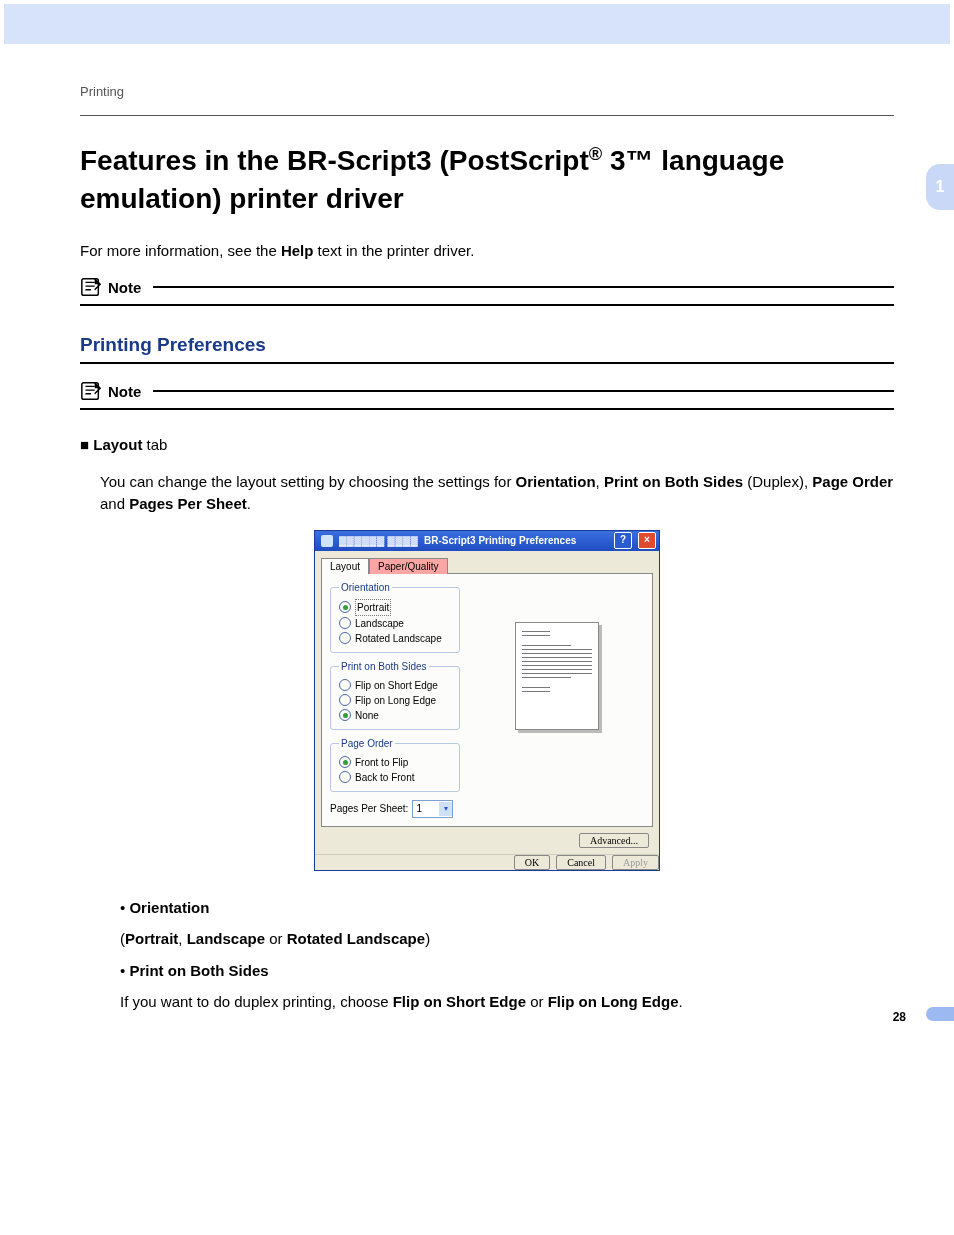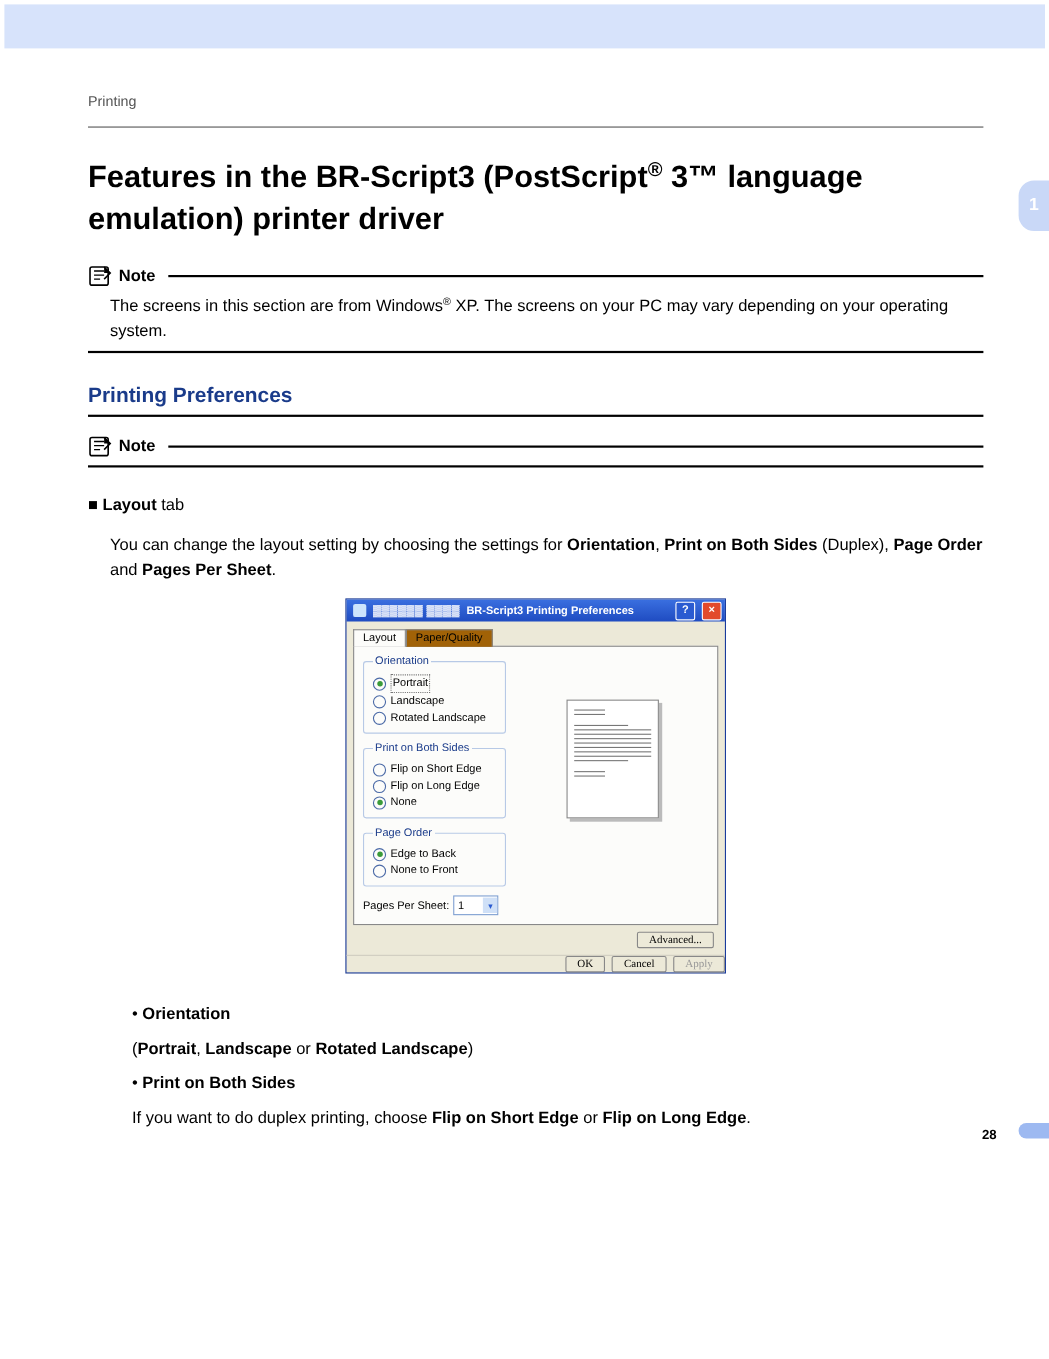--- a/index.html
+++ b/index.html
@@ -171,21 +171,21 @@
   .xp-tbtn.close { background: #e24a2c; }
   .xp-tabsrow {
     padding: 6px 6px 0 6px;
     display: flex;
     gap: 0;
   }
   .xp-tab {
     padding: 2px 8px;
     border: 1px solid #888;
     border-bottom: none;
-    background: #a16207;
+    background: #fca5a5;
     position: relative;
     top: 1px;
   }
   .xp-tab.active { background: #fcfcfa; z-index: 2; }
   .xp-tabpanel {
     margin: 0 6px 6px 6px;
     border: 1px solid #888;
     background: #fcfcfa;
     padding: 8px;
     display: flex;
@@ -245,57 +245,57 @@
 
   <div class="chapter-tab">1</div>
   <div class="page-number-text">28</div>
   <div class="page-number-tab"></div>
 
   <div class="section-label">Printing</div>
   <hr class="sec-rule">
 
   <h1 class="main-title">Features in the BR-Script3 (PostScript<sup class="sup">®</sup> 3™ language emulation) printer driver</h1>
 
-
-  <div class="note-block">
-    <div class="note-header">
-      <span class="note-icon">
-        <svg viewBox="0 0 24 24">
-            <rect x="2" y="3" width="18" height="18" rx="2" fill="none" stroke="#000" stroke-width="1.6"></rect>
-            <path d="M6 7 L16 7 M6 11 L16 11 M6 15 L12 15" stroke="#000" stroke-width="1.4"></path>
-            <path d="M16 3 L22 9 L16 15" fill="none" stroke="#000" stroke-width="1.6"></path>
-            <path d="M16 3 L16 9 L22 9" fill="#000"></path>
-          </svg>
-      </span>
-      <span class="note-label">Note</span>
-      <span class="note-line"></span>
-    </div>
-    <div class="note-body">The screens in this section are from Windows<sup class="sup">®</sup> XP. The screens on your PC may vary depending on your operating system.</div>
-    <hr class="note-rule-bottom">
-  </div>
-
-  <h2 class="sub-title">Printing Preferences</h2>
-  <hr class="sub-rule">
+  <p class="body-text">For more information, see the <b>Help</b> text in the printer driver.</p>
 
   <div class="note-block">
     <div class="note-header">
       <span class="note-icon">
         <svg viewBox="0 0 24 24">
             <rect x="2" y="3" width="18" height="18" rx="2" fill="none" stroke="#000" stroke-width="1.6"></rect>
             <path d="M6 7 L16 7 M6 11 L16 11 M6 15 L12 15" stroke="#000" stroke-width="1.4"></path>
             <path d="M16 3 L22 9 L16 15" fill="none" stroke="#000" stroke-width="1.6"></path>
             <path d="M16 3 L16 9 L22 9" fill="#000"></path>
           </svg>
       </span>
       <span class="note-label">Note</span>
       <span class="note-line"></span>
     </div>
     <hr class="note-rule-bottom">
   </div>
 
+  <h2 class="sub-title">Printing Preferences</h2>
+  <hr class="sub-rule">
+
+  <div class="note-block">
+    <div class="note-header">
+      <span class="note-icon">
+        <svg viewBox="0 0 24 24">
+            <rect x="2" y="3" width="18" height="18" rx="2" fill="none" stroke="#000" stroke-width="1.6"></rect>
+            <path d="M6 7 L16 7 M6 11 L16 11 M6 15 L12 15" stroke="#000" stroke-width="1.4"></path>
+            <path d="M16 3 L22 9 L16 15" fill="none" stroke="#000" stroke-width="1.6"></path>
+            <path d="M16 3 L16 9 L22 9" fill="#000"></path>
+          </svg>
+      </span>
+      <span class="note-label">Note</span>
+      <span class="note-line"></span>
+    </div>
+    <hr class="note-rule-bottom">
+  </div>
+
   <p class="body-text sq-bullet"><b>Layout</b> tab</p>
   <p class="indent-body">You can change the layout setting by choosing the settings for <b>Orientation</b>, <b>Print on Both Sides</b> (Duplex), <b>Page Order</b> and <b>Pages Per Sheet</b>.</p>
 
   <div class="dialog-wrap">
     <div class="xp-dialog">
       <div class="xp-titlebar">
         <span class="xp-ti"></span>
         <span class="xp-appname">▓▓▓▓▓▓ ▓▓▓▓</span>
         <span class="xp-dlgtitle">BR-Script3 Printing Preferences</span>
         <span class="xp-spacer"></span>
@@ -335,25 +335,25 @@
               </div>
             <div class="xp-radio">
                 <span class="r sel"></span>
                 <span class="lab">None</span>
               </div>
           </fieldset>
           <fieldset class="xp-grp">
             <legend>Page Order</legend>
             <div class="xp-radio">
                 <span class="r sel"></span>
-                <span class="lab">Edge to Back</span>
-              </div>
-            <div class="xp-radio">
-                <span class="r"></span>
-                <span class="lab">None to Front</span>
+                <span class="lab">Front to Flip</span>
+              </div>
+            <div class="xp-radio">
+                <span class="r"></span>
+                <span class="lab">Back to Front</span>
               </div>
           </fieldset>
           <div class="xp-pps">
             <span>Pages Per Sheet:</span>
             <div class="xp-select">
               <span>1</span>
                 <span class="arw">▾</span>
             </div>
           </div>
         </div>

